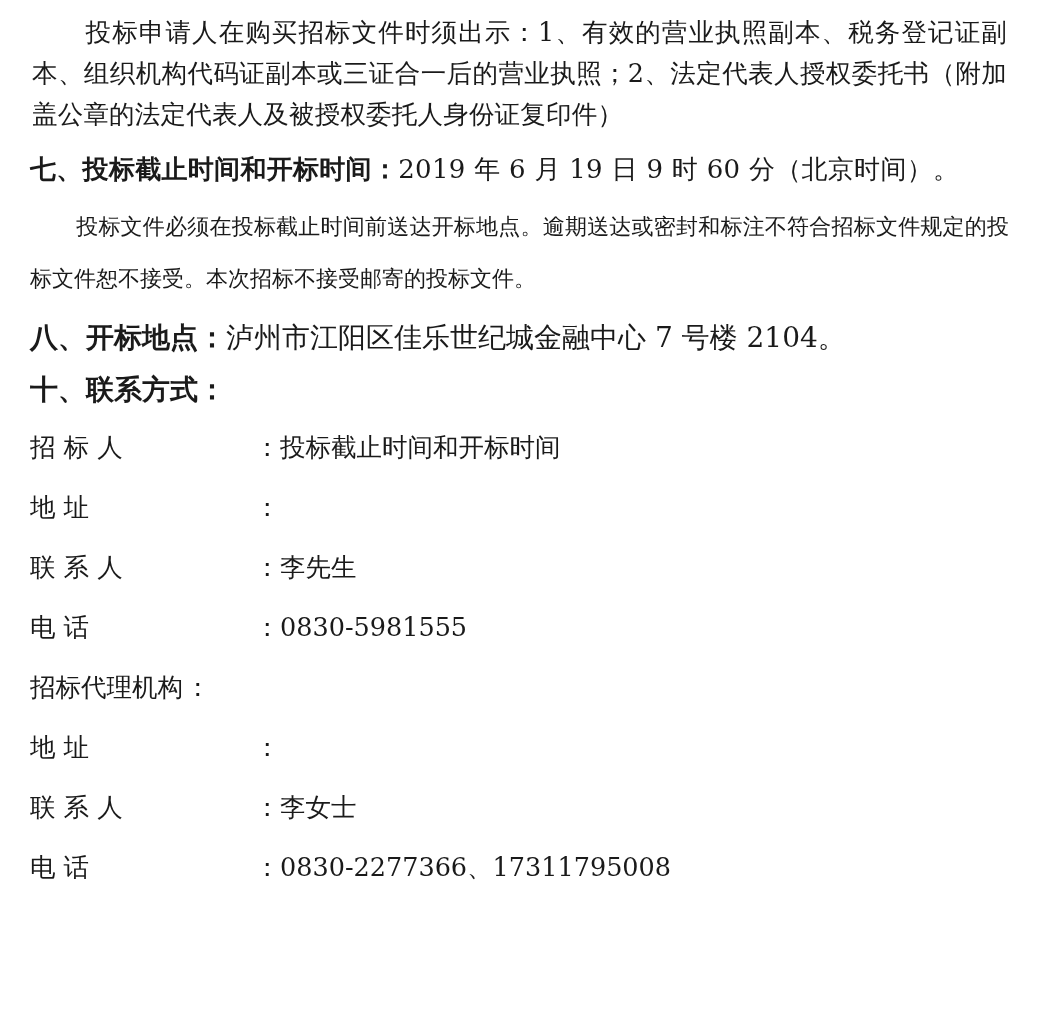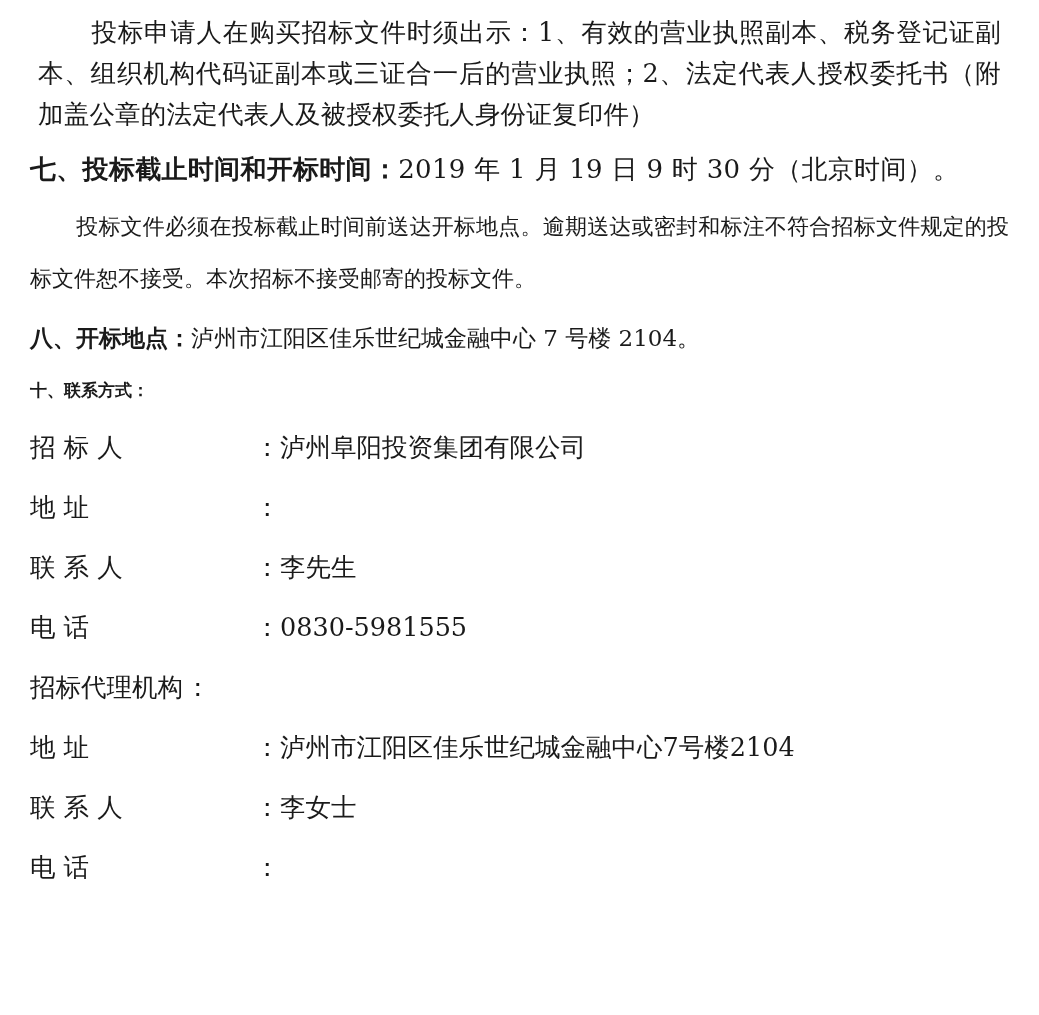--- a/index.html
+++ b/index.html
@@ -20,21 +20,21 @@
     height: 1015px;
     box-sizing: border-box;
     padding: 10px 30px 0 30px;
   }
   .para {
     font-size: 25.5px;
     line-height: 41px;
     text-align: justify;
     text-justify: inter-ideograph;
     letter-spacing: 0.2px;
-    margin: 8px;
+    margin: 2px;
   }
   .indent {
     text-indent: 2.1em;
   }
   .block-1 {
     margin-top: 2px;
     margin-bottom: 12px;
   }
   .heading {
     font-size: 26px;
@@ -50,29 +50,29 @@
     margin-bottom: 10px;
   }
   .para-loose {
     font-size: 22px;
     line-height: 52px;
     text-align: justify;
     text-justify: inter-ideograph;
     margin: 0 0 10px 0;
   }
   .heading-row {
-    font-size: 23px;
+    font-size: 28px;
     line-height: 46px;
     margin: 0 0 4px 0;
   }
   .bold {
     font-weight: 700;
   }
   .contact-title {
-    font-size: 17px;
+    font-size: 28px;
     line-height: 46px;
     font-weight: 700;
     margin: 6px 0 4px 0;
   }
   .contact-list {
     margin: 0;
     padding: 0;
   }
   .crow {
     display: flex;
@@ -105,40 +105,40 @@
   }
 </style>
 </head>
 <body>
 
 <div class="page">
 
   <p class="para indent block-1">投标申请人在购买招标文件时须出示：1、有效的营业执照副本、税务登记证副本、组织机构代码证副本或三证合一后的营业执照；2、法定代表人授权委托书（附加盖公章的法定代表人及被授权委托人身份证复印件）</p>
 
   <p class="heading block-2">
-    <span class="lbl">七、投标截止时间和开标时间：</span><span class="num-latin">2019 年 1 月 19 日 9 时 30 分（北京时间）。</span>
+    <span class="lbl">七、投标截止时间和开标时间：</span><span class="num-latin">2019 年 6 月 19 日 9 时 60 分（北京时间）。</span>
   </p>
 
   <p class="para-loose indent">投标文件必须在投标截止时间前送达开标地点。逾期送达或密封和标注不符合招标文件规定的投标文件恕不接受。本次招标不接受邮寄的投标文件。</p>
 
   <p class="heading-row">
     <span class="bold">八、开标地点：</span><span>泸州市江阳区佳乐世纪城金融中心 7 号楼 2104。</span>
   </p>
 
 
   <p class="contact-title">十、联系方式：</p>
 
   <div class="contact-list">
 
     <div class="crow">
       <span class="k">
           <span>招 标 人</span>
           <span class="colon">：</span>
         </span>
-      <span class="v">泸州阜阳投资集团有限公司</span>
+      <span class="v">投标截止时间和开标时间</span>
     </div>
 
     <div class="crow">
       <span class="k">
           <span>地 址</span>
           <span class="colon">：</span>
         </span>
     </div>
 
     <div class="crow">
@@ -162,33 +162,33 @@
           <span>招标代理机构</span>
           <span class="colon">：</span>
         </span>
     </div>
 
     <div class="crow">
       <span class="k">
           <span>地 址</span>
           <span class="colon">：</span>
         </span>
-      <span class="v">泸州市江阳区佳乐世纪城金融中心7号楼2104</span>
     </div>
 
     <div class="crow">
       <span class="k">
           <span>联 系 人</span>
           <span class="colon">：</span>
         </span>
       <span class="v">李女士</span>
     </div>
 
     <div class="crow">
       <span class="k">
           <span>电 话</span>
           <span class="colon">：</span>
         </span>
+      <span class="v num-latin">0830-2277366、17311795008</span>
     </div>
 
   </div>
 
 </div>
 
 </body></html>

